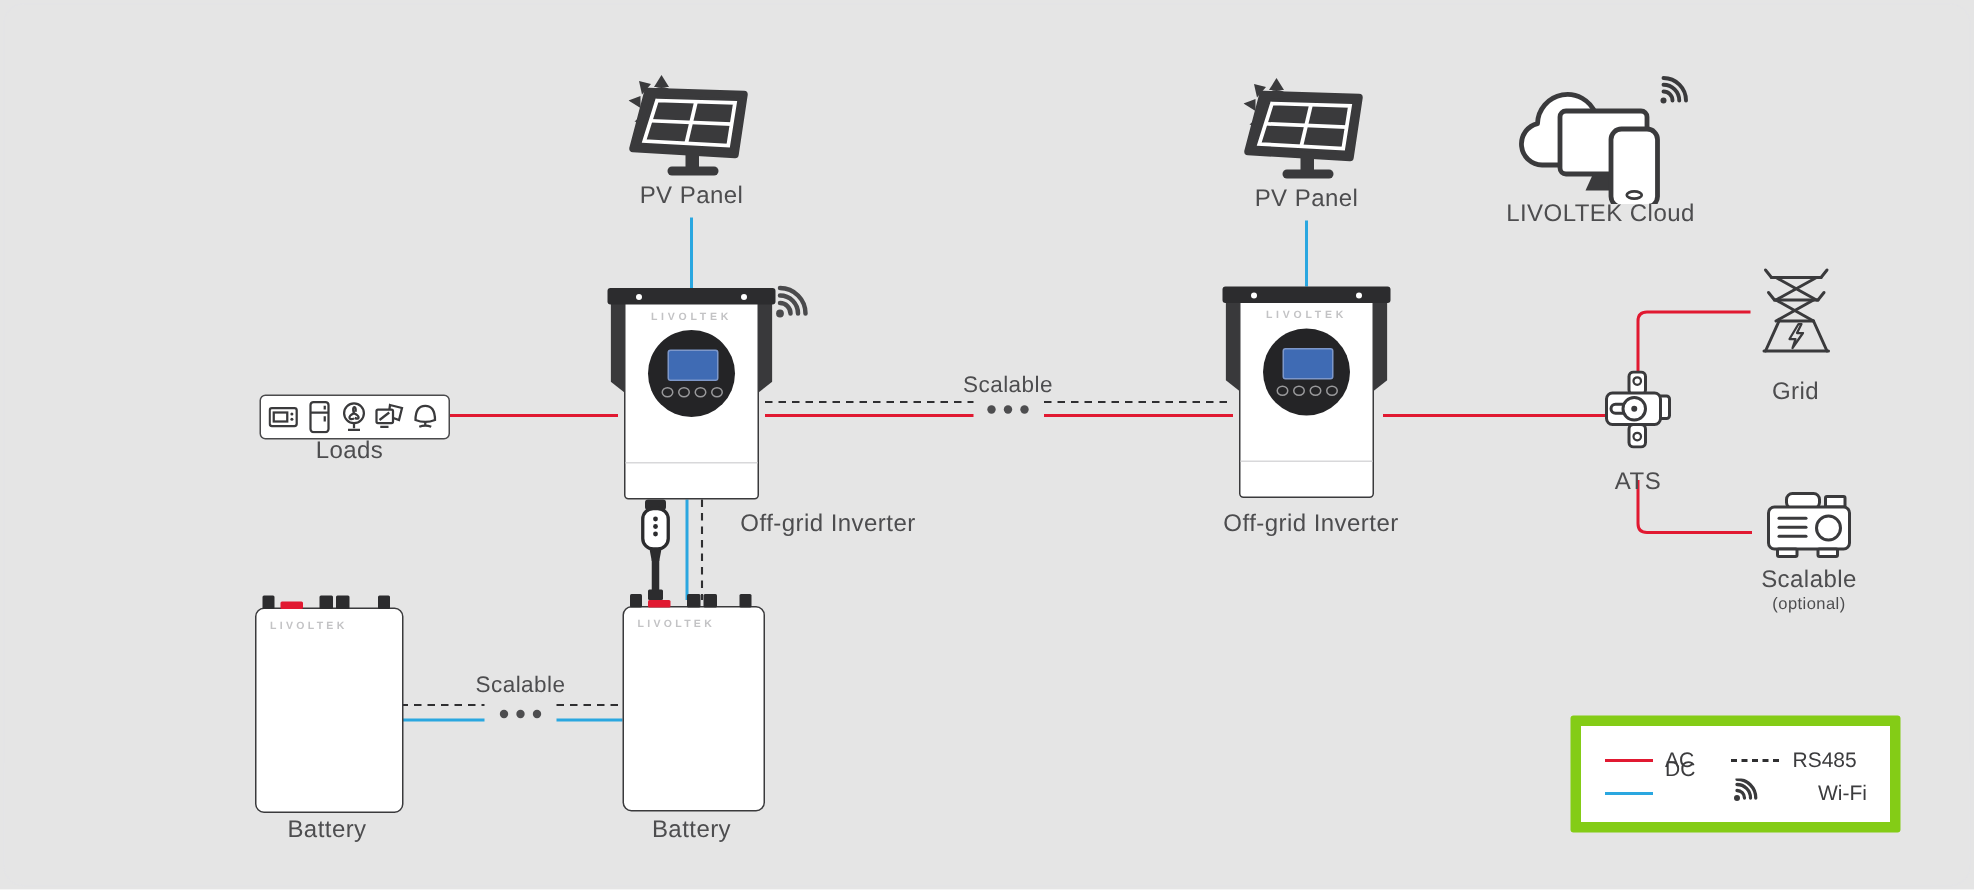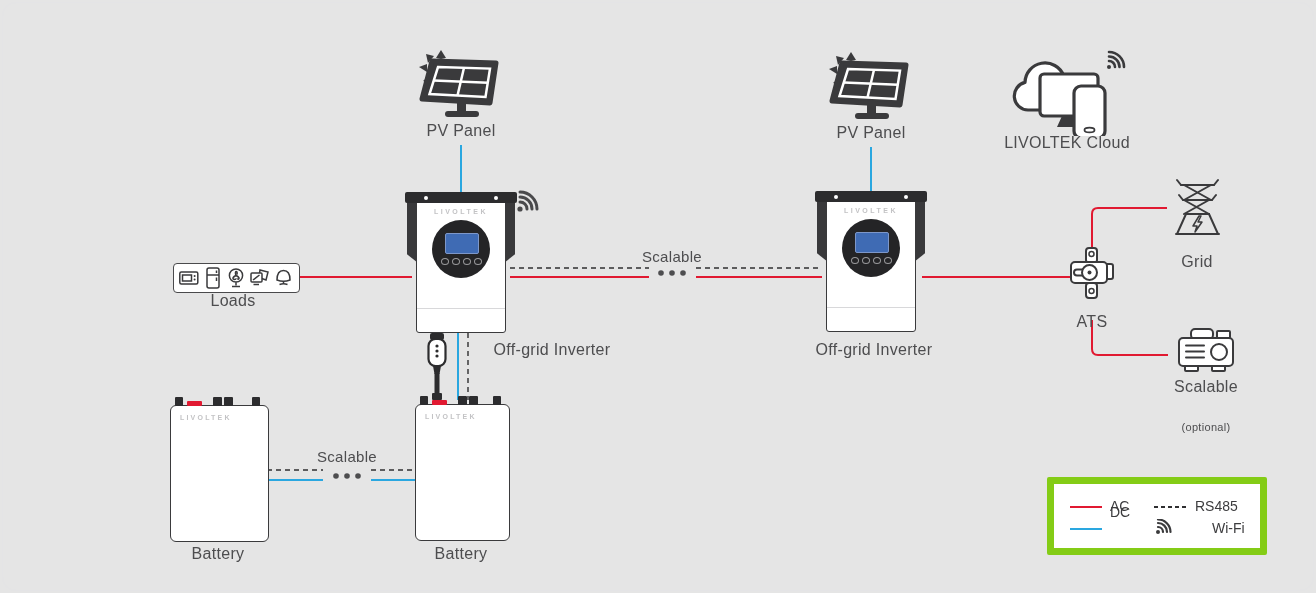--- a/index.html
+++ b/index.html
@@ -6,21 +6,21 @@
   .stage{position:relative;width:1316px;height:593px;background:#e5e5e5;overflow:hidden;
          font-family:"Liberation Sans", sans-serif;}
   .frame{position:absolute;inset:2px;border:1px solid #e4e4e6;border-radius:14px;pointer-events:none;}
   .wires{position:absolute;left:0;top:0;z-index:1;}
   .ac{stroke:var(--ac,#e11931);stroke-width:2;fill:none;}
   .dc{stroke:var(--dc,#2aa7e0);stroke-width:2;fill:none;}
   .rs{stroke:var(--rs,#2f2f31);stroke-width:1.4;fill:none;stroke-dasharray:5 4;}
   .dot{fill:#4d4d4f;}
   .icon{position:absolute;z-index:2;}
   .lbl{position:absolute;z-index:3;text-align:center;font-size:16px;color:var(--ink,#4d4d4f);letter-spacing:.3px;}
-  .lbl.small{font-size:11px;margin-top:24px;}
+  .lbl.small{font-size:11px;}
   .lbl.scal{font-size:15px;}
   
   .inverter{position:absolute;width:98px;height:141px;z-index:2;}
   .inv-top{position:absolute;left:-7px;right:-7px;top:0;height:11px;background:#2c2c2e;border-radius:2px;
            display:flex;justify-content:space-between;align-items:center;padding:0 19px;z-index:3;}
   .screw{display:block;width:4px;height:4px;border-radius:50%;background:#fff;}
   .inv-fin{position:absolute;top:9px;width:11px;height:62px;background:#39393b;z-index:1;}
   .fin-l{left:-5px;clip-path:polygon(0 0,100% 0,100% 100%,0 86%);}
   .fin-r{right:-5px;clip-path:polygon(0 0,100% 0,100% 86%,0 100%);}
   .inv-body{position:absolute;left:4px;right:4px;top:6px;bottom:0;background:#fff;border:1.5px solid #3a3a3c;

